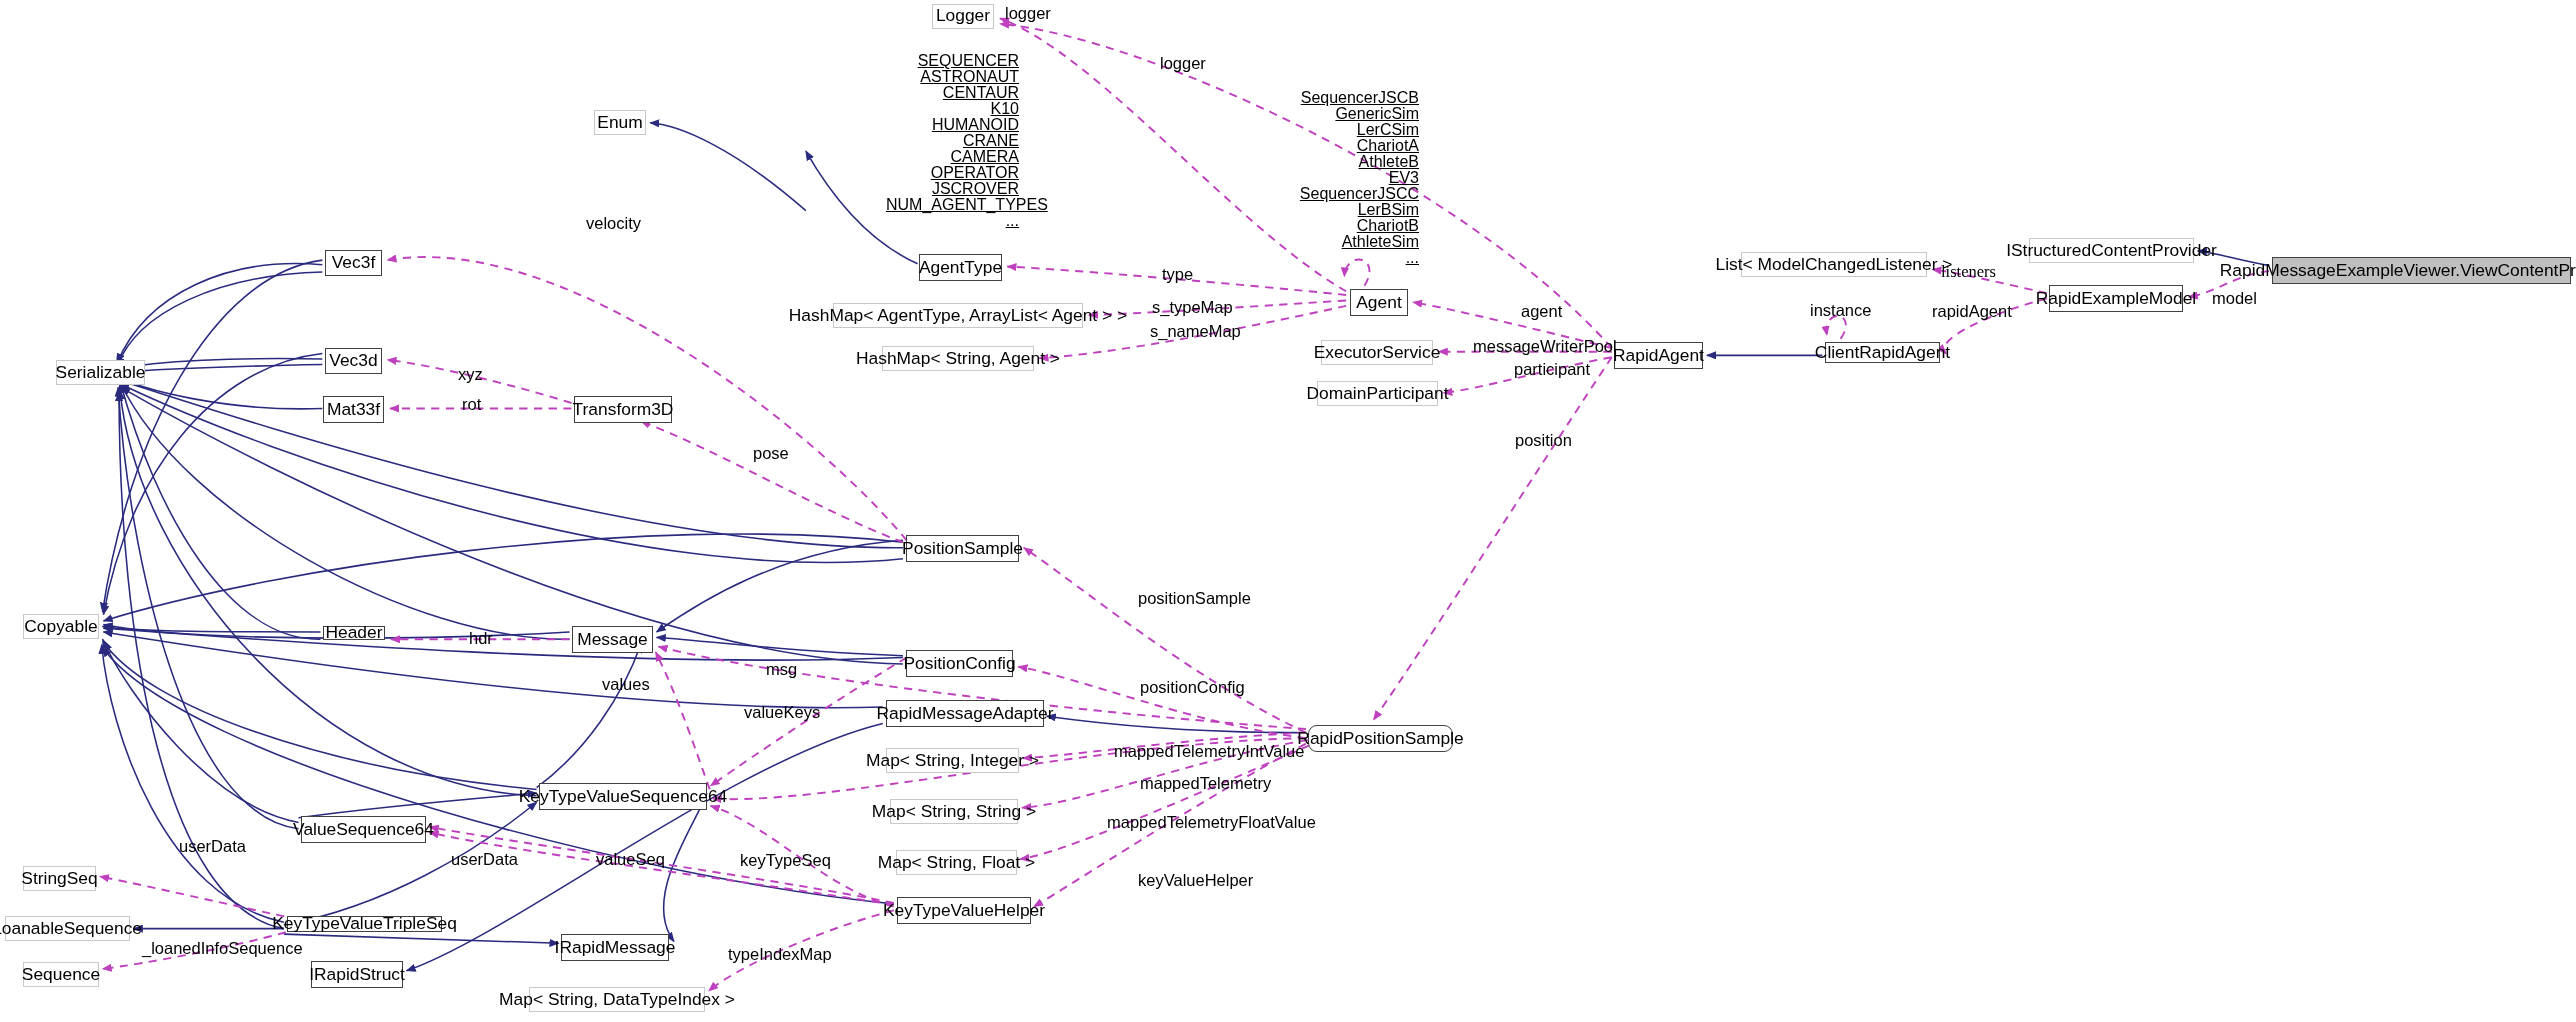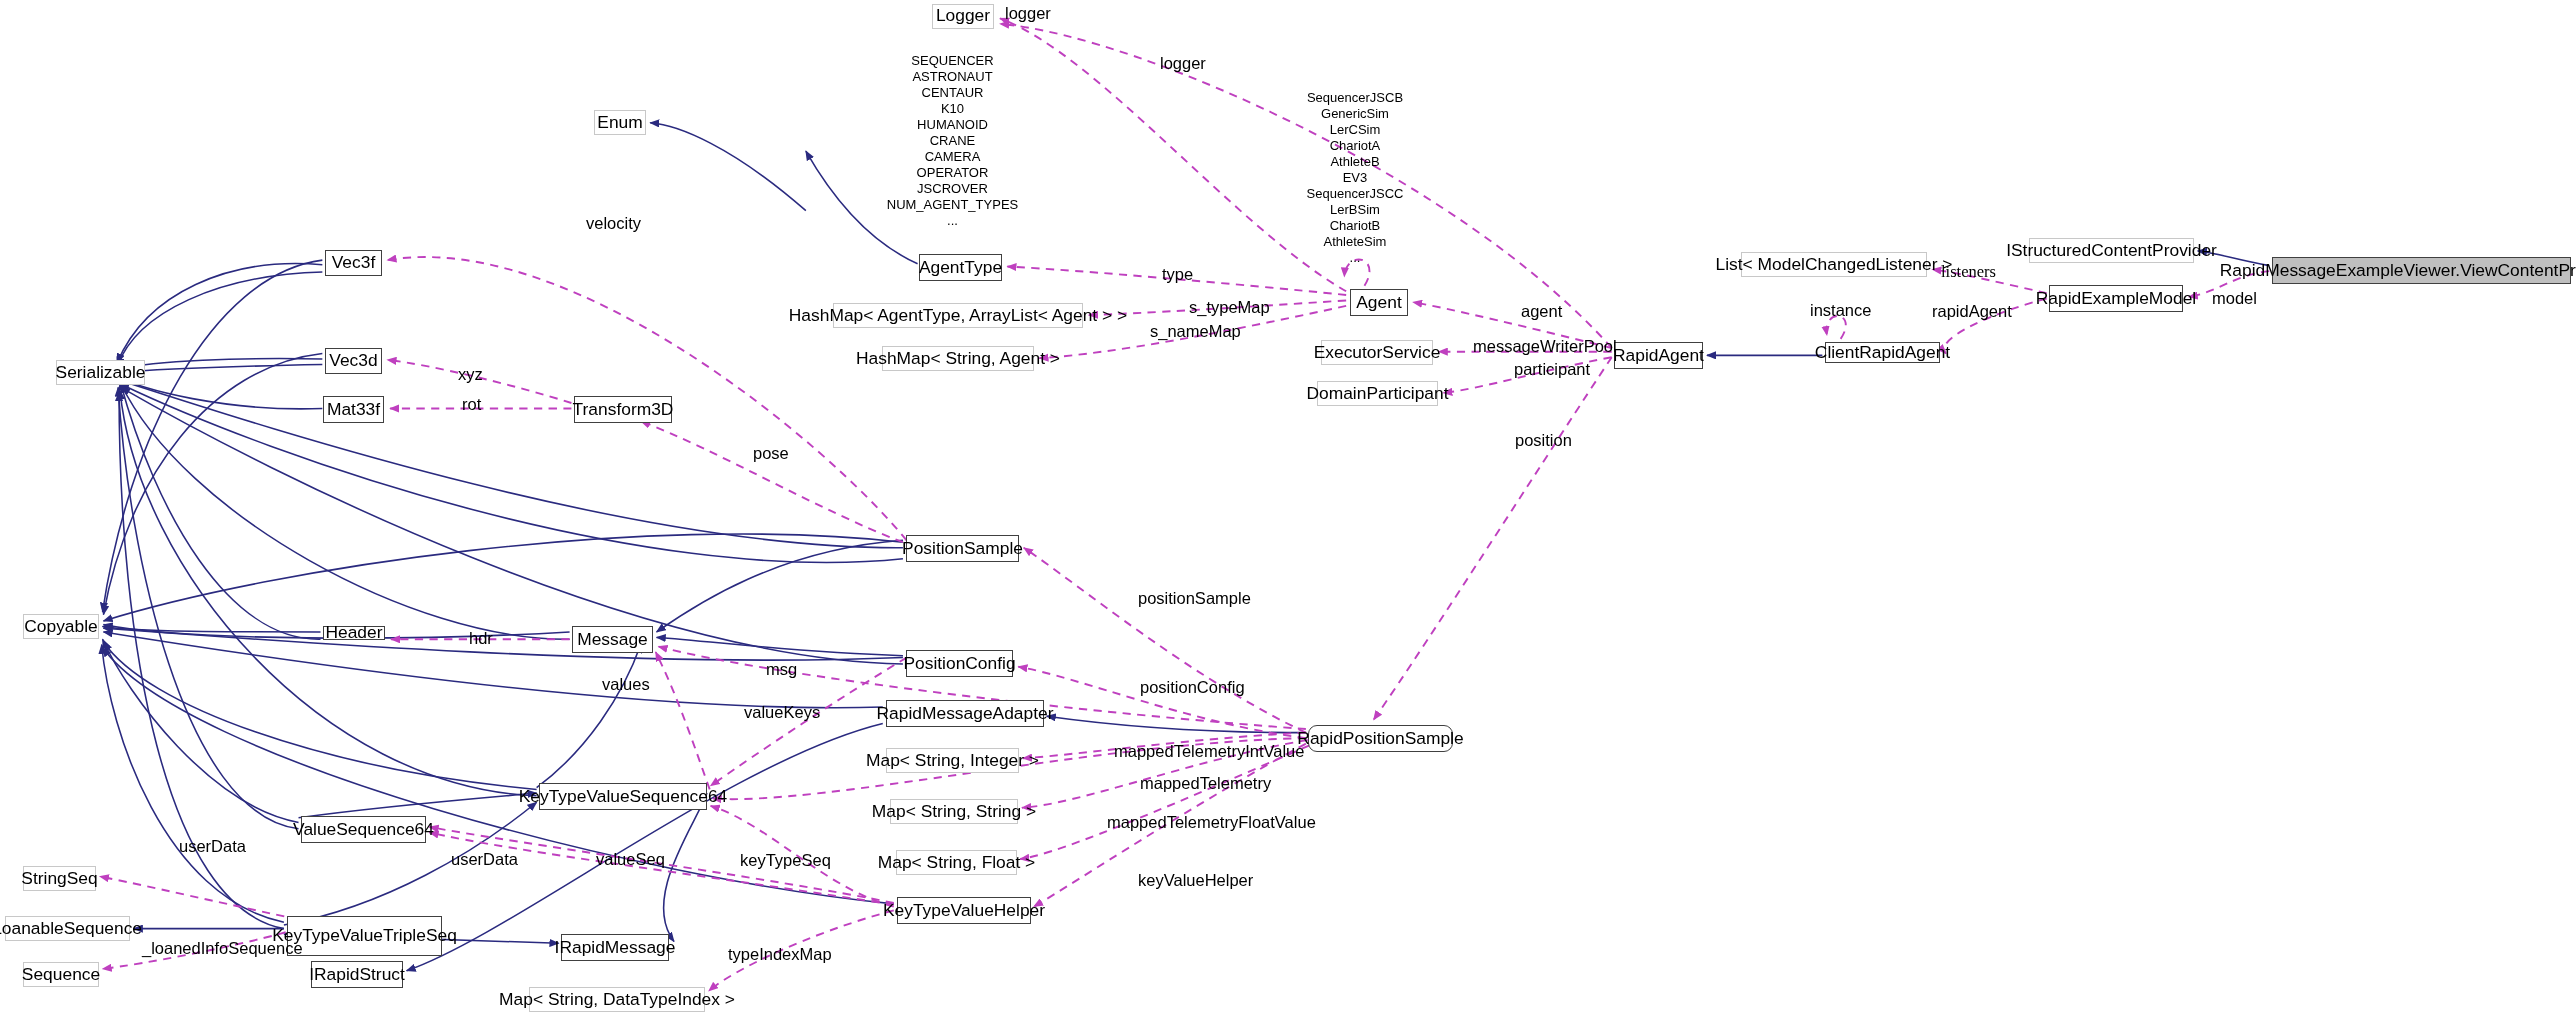--- a/index.html
+++ b/index.html
@@ -48,25 +48,26 @@
   .edge-label {
     position: absolute;
     font-size: 16.5px;
     color: #000000;
     white-space: nowrap;
     background: transparent;
     line-height: 1;
   }
   .enum-list {
     position: absolute;
-    font-size: 13px;
+    font-size: 16px;
     color: #000000;
-    text-align: center;
+    text-align: right;
     line-height: 16px;
     white-space: nowrap;
+    text-decoration: underline;
   }
   .enum-list div { display: block; }
 </style>
 </head>
 <body>
 
 <div id="canvas">
 
   <svg id="edges" viewBox="0 0 2813 1117" xmlns="http://www.w3.org/2000/svg">
     <defs>
@@ -231,21 +232,21 @@
       <div class="node thick" style="left: 886px; top: 700px; width: 158px; height: 26.6px;">RapidMessageAdapter</div>
       <div class="node thick" style="left: 1308px; top: 725px; width: 145px; height: 26.6px; border-radius: 9px;">RapidPositionSample</div>
       <div class="node thick" style="left: 539px; top: 783px; width: 168px; height: 26.6px;">KeyTypeValueSequence64</div>
       <div class="node thin" style="left: 886px; top: 748px; width: 133px; height: 25px;">Map&lt; String, Integer &gt;</div>
       <div class="node thin" style="left: 890px; top: 799px; width: 128px; height: 25px;">Map&lt; String, String &gt;</div>
       <div class="node thick" style="left: 301px; top: 816px; width: 125px; height: 26.6px;">ValueSequence64</div>
       <div class="node thin" style="left: 896px; top: 850px; width: 121px; height: 25px;">Map&lt; String, Float &gt;</div>
       <div class="node thick" style="left: 897px; top: 897px; width: 134px; height: 26.6px;">KeyTypeValueHelper</div>
       <div class="node thin" style="left: 23px; top: 866px; width: 73px; height: 25px;">StringSeq</div>
       <div class="node thin" style="left: 4.6px; top: 916px; width: 125px; height: 25px;">LoanableSequence</div>
-      <div class="node thick" style="left: 287px; top: 916px; width: 155px; height: 40px;">KeyTypeValueTripleSeq</div>
+      <div class="node thick" style="left: 287px; top: 916px; width: 155px; height: 16px;">KeyTypeValueTripleSeq</div>
       <div class="node thick" style="left: 561px; top: 934px; width: 108px; height: 26.6px;">IRapidMessage</div>
       <div class="node thin" style="left: 23px; top: 962px; width: 76px; height: 25px;">Sequence</div>
       <div class="node thick" style="left: 311px; top: 961px; width: 92px; height: 26.6px;">IRapidStruct</div>
       <div class="node thin" style="left: 529px; top: 987px; width: 176px; height: 25px;">Map&lt; String, DataTypeIndex &gt;</div>
     </div>
 
   <div id="enum-layer">
       <div class="enum-list" style="left: 886px; top: 53px; width: 133px;">
         <div>SEQUENCER</div>
         <div>ASTRONAUT</div>
@@ -272,21 +273,21 @@
         <div>AthleteSim</div>
         <div>...</div>
       </div>
     </div>
 
   <div id="label-layer">
       <span class="edge-label" style="left: 1005px; top: 4.6px;">logger</span>
       <span class="edge-label" style="left: 1160px; top: 55px;">logger</span>
       <span class="edge-label" style="left: 586px; top: 215px;">velocity</span>
       <span class="edge-label" style="left: 1162px; top: 266px;">type</span>
-      <span class="edge-label" style="left: 1152px; top: 299px; margin-left: 37px;">s_typeMap</span>
+      <span class="edge-label" style="left: 1152px; top: 299px;">s_typeMap</span>
       <span class="edge-label" style="left: 1150px; top: 323px;">s_nameMap</span>
       <span class="edge-label" style="left: 1521px; top: 303px;">agent</span>
       <span class="edge-label" style="left: 1941px; top: 264px; font-family: Liberation Serif, serif;">listeners</span>
       <span class="edge-label" style="left: 2212px; top: 290px;">model</span>
       <span class="edge-label" style="left: 1810px; top: 302px;">instance</span>
       <span class="edge-label" style="left: 1932px; top: 303px;">rapidAgent</span>
       <span class="edge-label" style="left: 1473px; top: 338px;">messageWriterPool</span>
       <span class="edge-label" style="left: 1514px; top: 361px;">participant</span>
       <span class="edge-label" style="left: 458px; top: 366px;">xyz</span>
       <span class="edge-label" style="left: 462px; top: 396px;">rot</span>

